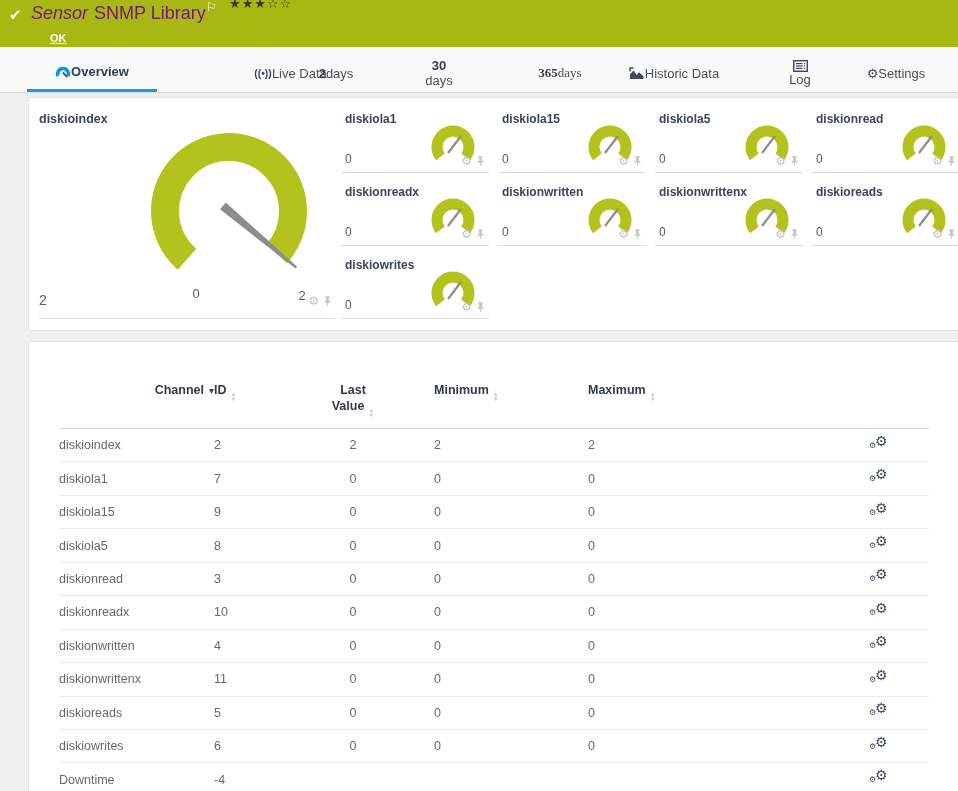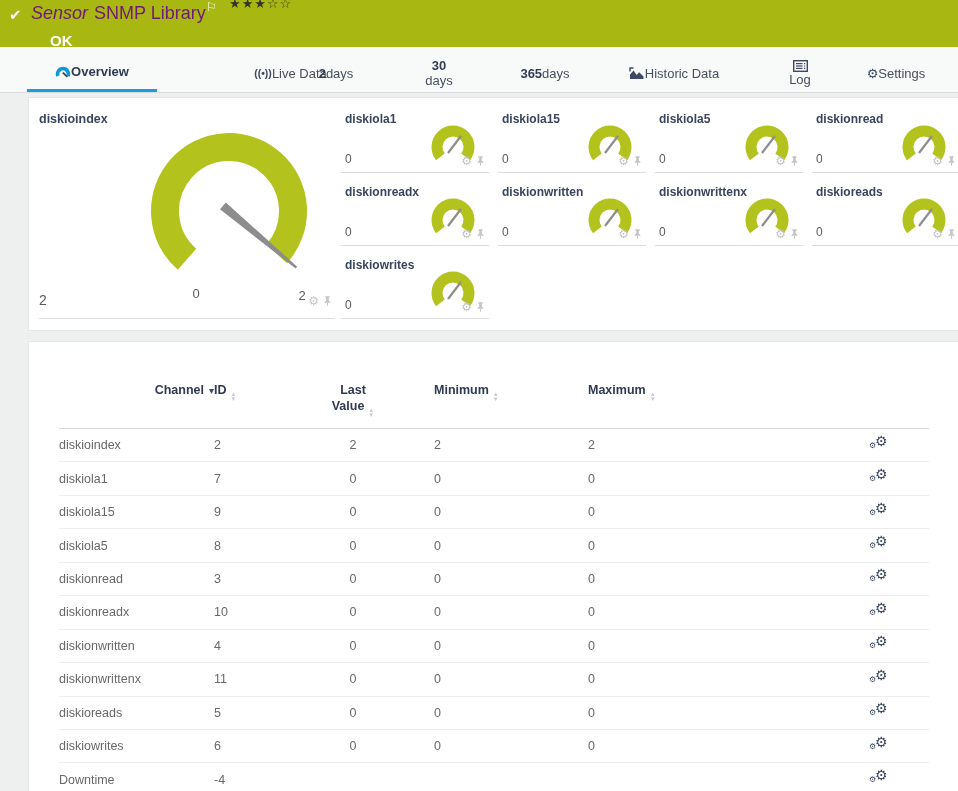--- a/index.html
+++ b/index.html
@@ -10,32 +10,32 @@
     font-family:"Liberation Sans","DejaVu Sans",sans-serif;
     color:#686868;
   }
   
   .top-bar { position:absolute; left:0; top:0; width:958px; height:47px; background:#a8b712; }
   .check { position:absolute; left:9px; top:6px; font-size:15px; font-weight:bold; color:#fff; }
   .title { position:absolute; left:31px; top:3px; font-size:18px; color:#701a75; white-space:nowrap; }
   .title .prefix { font-style:italic; margin-right:6px; }
   .flag { position:absolute; left:206px; top:0px; font-size:12px; color:#fff; }
   .stars { position:absolute; left:229px; top:-4px; font-size:13px; color:#35342a; letter-spacing:1px; }
-  .status-ok { position:absolute; left:50px; top:32px; font-size:15px; font-weight:bold; color:#fff;text-decoration:underline; }
+  .status-ok { position:absolute; left:50px; top:32px; font-size:11px; font-weight:bold; color:#fff;text-decoration:underline; }
   
   .tab-strip { position:absolute; left:0; top:47px; width:958px; height:46px; background:#f8f9f9; border-bottom:1px solid #d9dcdd; }
   .tab { position:absolute; bottom:0; height:38px; display:flex; align-items:center; justify-content:center; 
          font-size:13px; color:#47505f; cursor:pointer; white-space:nowrap; }
   .tab .num { font-weight:bold; color:#333c52; }
   .tab.active { border-bottom:3px solid #1d9cd9; font-weight:bold; color:#2e3b53; }
   .t-overview { left:27px;  width:130px; }
   .t-live     { left:233px; width:115px; }
   .t-2d       { left:300px; width:72px; }
   .t-30d      { left:403px; width:72px;flex-direction:column; }
-  .t-365d     { left:503px; width:84px; }
+  .t-365d     { left:518px; width:84px;font-family:Liberation Serif, serif; }
   .t-hist     { left:612px; width:124px; }
   .t-log      { left:768px; width:64px;flex-direction:column; }
   .t-set      { left:845px; width:102px; }
   .icon-dark { color:#3e4a63; font-size:13px; }
   .live-glyph { font-size:10.5px; color:#3e4a63; letter-spacing:0px; font-weight:bold; }
   
   .panel { position:absolute; left:28px; width:931px; background:#fff; border:1px solid #e3e5e6; overflow:hidden; }
   .gauge-panel { top:97px; height:234px; }
   .table-panel { top:341px; height:460px; }
   

